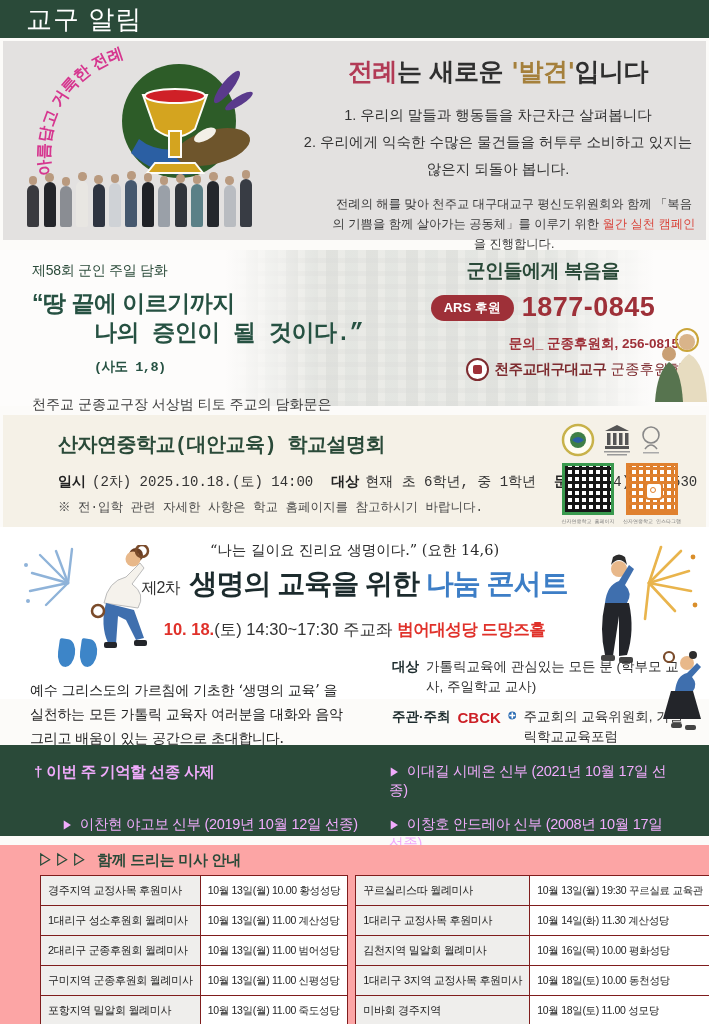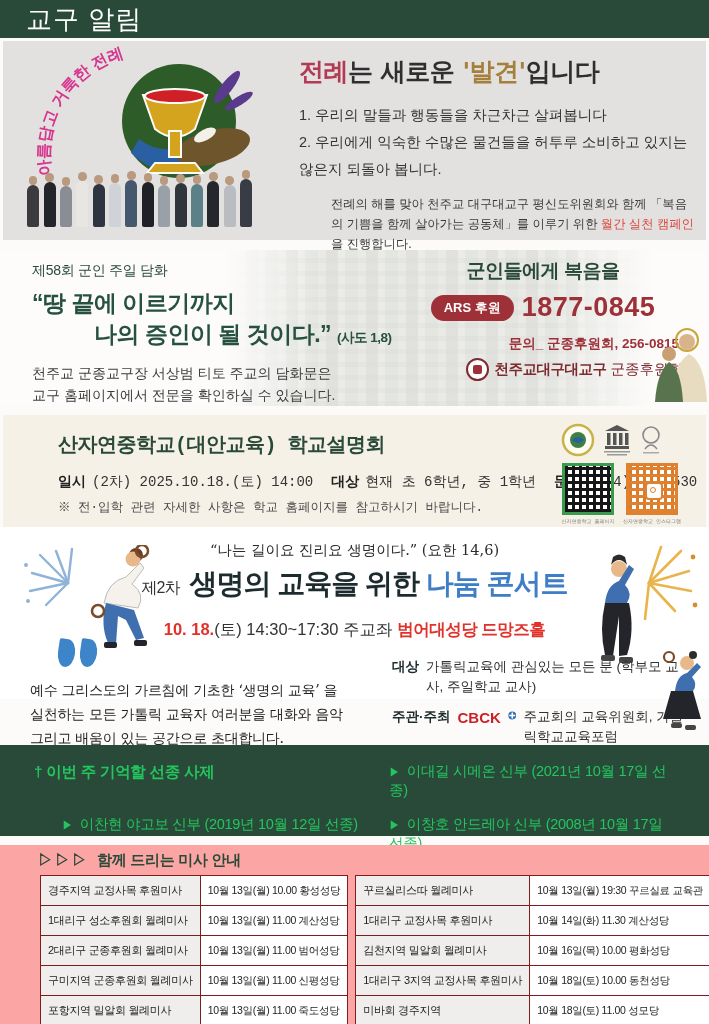--- a/index.html
+++ b/index.html
@@ -9,40 +9,40 @@
   
   .topbar{position:absolute;top:0;left:0;right:0;height:38px;background:#2a4a39;}
   .topbar .t{color:#fff;font-size:26px;font-weight:normal;line-height:38px;padding-left:26px;letter-spacing:1px;}
 
   
   .sec1{position:absolute;top:41px;left:3px;right:3px;height:199px;background:#e3e1e0;}
   .emblem{position:absolute;left:18px;top:2px;}
   .people{position:absolute;left:22px;top:138px;width:258px;display:flex;align-items:flex-end;}
   .person{position:relative;width:12px;border-radius:6px 6px 2px 2px;margin:0 2.2px;}
   .person::before{content:'';position:absolute;top:-9px;left:1.8px;width:8.5px;height:8.5px;border-radius:50%;background:#b99a7f;}
-  .lit-right{position:absolute;left:296px;top:14px;width:398px;}
+  .lit-right{position:absolute;left:296px;top:14px;width:398px;text-align:center;}
   .lit-title{font-family:"DejaVu Serif",serif;font-size:25px;font-weight:bold;color:#2f2f2f;letter-spacing:-0.5px;}
   .lit-title .lead{color:#b23a55;}
   .lit-title .accent{color:#a5803c;}
   .lit-points{margin:14px 0 0 0;padding:0;list-style:none;font-size:14.5px;line-height:1.85;color:#333;}
   .lit-body{margin-top:13px;font-size:12.3px;line-height:1.6;color:#3a3a3a;margin-left:32px;}
   .lit-body .hl{color:#d9453c;}
 
   
   .sec2{position:absolute;top:250px;left:0;right:0;height:156px;background:#fdfcfb;}
   .soldiers{position:absolute;left:225px;right:55px;top:0;bottom:0;opacity:.20;
     background:
       repeating-linear-gradient(0deg, rgba(30,40,28,.35) 0 5px, rgba(255,255,255,0) 5px 13px),
       repeating-linear-gradient(90deg,#5a6b55 0 13px,#7d8a74 13px 21px,#46523f 21px 33px,#8b947f 33px 40px);}
   .soldiers-fade{position:absolute;left:225px;right:55px;top:0;bottom:0;
     background:linear-gradient(90deg,#fdfcfb 0%,rgba(253,252,251,.25) 22%,rgba(253,252,251,.25) 75%,#fdfcfb 100%);}
   .mil-left{position:absolute;left:32px;top:12px;width:360px;}
   .mil-kicker{font-size:14px;color:#2a4a39;letter-spacing:-0.3px;}
   .mil-quote{margin-top:8px;font-size:23px;font-weight:bold;color:#265142;letter-spacing:-0.5px;line-height:1.35;}
-  .mil-quote .l2{padding-left:62px;}
+  .mil-quote .l2{padding-left:62px;font-family:Liberation Mono, monospace;}
   .mil-quote .ref{font-size:13.5px;font-weight:bold;}
   .mil-body{margin-top:13px;font-size:14px;color:#3c3c3c;line-height:1.55;}
   .mil-right{position:absolute;right:26px;top:8px;width:280px;text-align:center;}
   .mil-right .title{font-size:19px;font-weight:bold;color:#2a4a39;letter-spacing:-0.5px;}
   .phone-row{margin-top:8px;display:flex;align-items:center;justify-content:center;gap:8px;}
   .ars-pill{background:#9e3038;color:#fff;font-size:13px;font-weight:bold;padding:4px 13px;border-radius:14px;}
   .phone-num{color:#9e3038;font-size:27px;font-weight:bold;letter-spacing:0.5px;}
   .mil-contact{margin-top:12px;font-size:13.5px;font-weight:bold;color:#9e3038;text-align:right;padding-right:4px;}
   .org-row{margin-top:5px;display:flex;align-items:center;justify-content:flex-end;gap:5px;}
   .org-logo{width:19px;height:19px;border-radius:50%;border:2px solid #7d2b2f;background:#fff;position:relative;}
@@ -85,21 +85,21 @@
   .qmark{width:17px;height:28px;background:#3d85c8;border-radius:2px 50% 50% 50%;transform:rotate(8deg);}
   .con-quote{position:absolute;left:30px;top:152px;width:318px;font-size:14px;line-height:1.7;color:#222;font-family:"DejaVu Serif",serif;letter-spacing:-0.3px;}
   .con-details{position:absolute;left:392px;top:130px;width:300px;font-size:13.5px;color:#333;line-height:1.5;}
   .con-details .row{margin-bottom:9px;display:flex;align-items:flex-start;gap:7px;}
   .con-details .lbl{font-weight:bold;color:#1c2b2d;white-space:nowrap;}
   .cbck{color:#cc1f26;font-weight:bold;font-size:15px;letter-spacing:0;}
   .fw{position:absolute;}
   .dancer{position:absolute;}
 
   
-  .sec5{position:absolute;top:745px;left:0;right:0;height:91px;background:#2a4a39;color:#22c55e;}
+  .sec5{position:absolute;top:745px;left:0;right:0;height:91px;background:#2a4a39;color:#f0abfc;}
   .mem-grid{display:grid;grid-template-columns:355px 1fr;padding:17px 30px 0 34px;row-gap:15px;}
   .mem-title{font-size:15.5px;font-weight:bold;letter-spacing:-0.3px;}
   .mem-entry{font-size:14.5px;letter-spacing:-0.3px;}
   .mem-entry .mk{font-size:11px;margin-right:7px;}
   .mem-entry.indent{padding-left:28px;}
 
   
   .sec6{position:absolute;top:845px;left:0;right:0;height:179px;background:#fca5a5;}
   .mass-head{position:absolute;left:38px;top:6px;font-size:15px;font-weight:bold;color:#2a4a39;letter-spacing:-0.3px;}
   .mass-head .arrows{letter-spacing:2px;margin-right:8px;}

